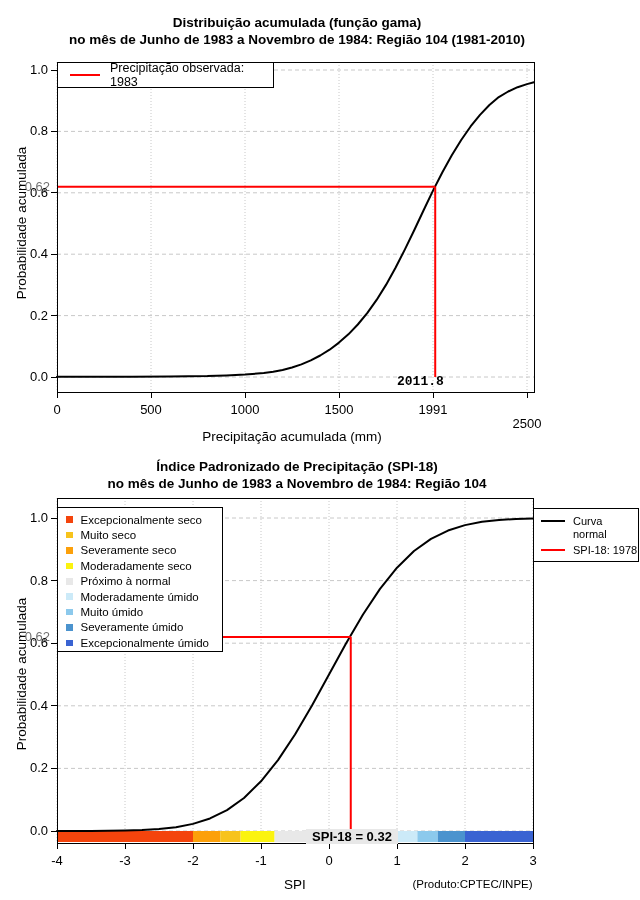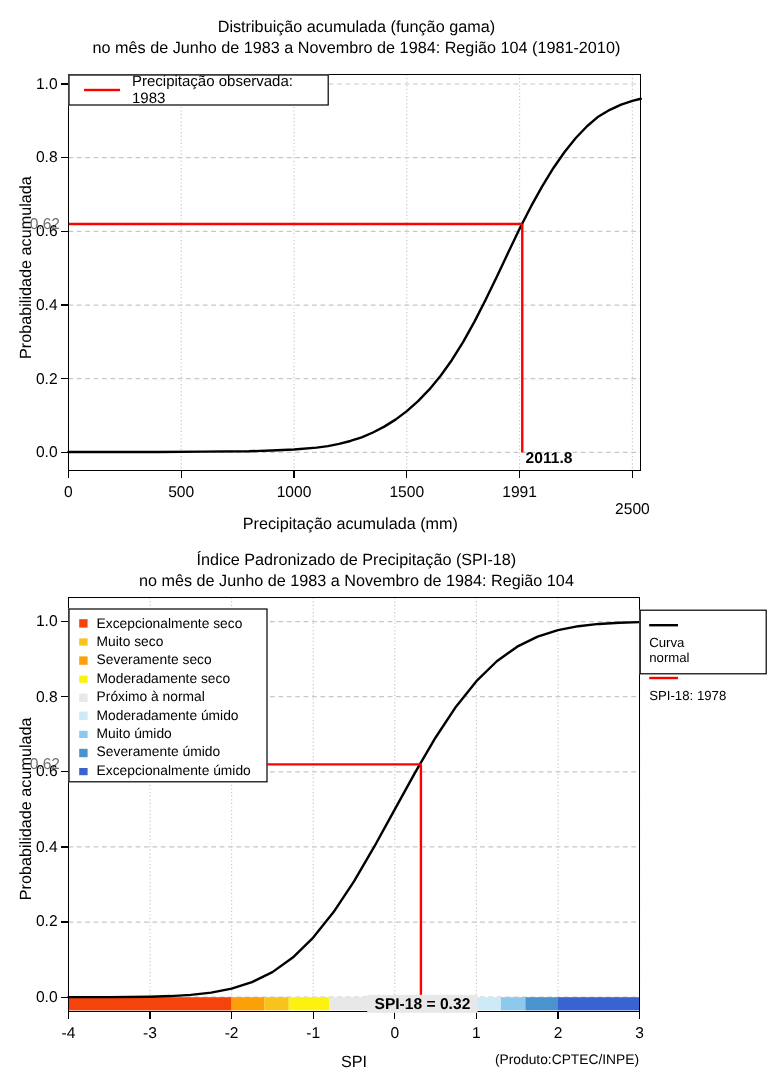--- a/index.html
+++ b/index.html
@@ -1,37 +1,37 @@
 <!DOCTYPE html>
 <html><head>
 <meta charset="utf-8">
 <style>
   html,body{margin:0;padding:0;background:#fff;}
   .figure{position:relative;width:640px;height:900px;background:#ffffff;
           font-family:"Liberation Sans","DejaVu Sans",sans-serif;color:#000;overflow:hidden;}
   #plot-svg{position:absolute;left:0;top:0;}
-  .title{position:absolute;left:0;width:594px;text-align:center;font-weight:normal;font-size:13.5px;line-height:17px;}
+  .title{position:absolute;left:0;width:594px;text-align:center;font-weight:bold;font-size:13.5px;line-height:17px;}
   .ylab{position:absolute;width:220px;height:16px;text-align:center;font-size:13.5px;
         transform:rotate(-90deg);transform-origin:center;}
   .xlab{position:absolute;text-align:center;font-size:13.5px;}
   .tick{position:absolute;font-size:13px;line-height:15px;}
   .tx{text-align:center;width:60px;}
   .ty{text-align:right;width:30px;}
   .ann{position:absolute;font-size:13px;line-height:15px;}
   .ann-gray{color:#707070;width:42px;text-align:right;}
-  .ann-bold{font-weight:bold;text-align:right;}
+  .ann-bold{font-weight:bold;text-align:left;font-family:Liberation Mono, monospace;}
   .legend-box{position:absolute;background:#ffffff;border:1px solid #000;box-sizing:border-box;}
   #legend1{left:57px;top:62px;width:217px;height:26px;display:flex;align-items:center;padding-left:12px;gap:10px;}
   #legend1 .ltext{font-size:12.5px;}
   #legend2l{left:57px;top:507px;width:166px;height:145px;padding:4px 0 0 8px;}
   .cat-row{display:flex;align-items:center;gap:8px;height:15.4px;}
   .cat-swatch{width:6.5px;height:6.5px;flex:none;}
   .cat-label{font-size:11.5px;white-space:nowrap;}
   #legend2r{left:533px;top:508px;width:106px;height:54px;padding:6px 0 0 7px;}
-  .r-row{display:flex;gap:8px;margin-bottom:3px;flex-direction:column;}
+  .r-row{display:flex;gap:8px;margin-bottom:3px;}
   .r-sample{width:24px;height:2px;margin-top:5px;flex:none;}
   .r-label{font-size:11px;line-height:13px;width:66px;}
   .line-sample{display:inline-block;width:30px;height:2px;flex:none;}
   .bar-label{position:absolute;font-weight:bold;font-size:13px;line-height:15px;text-align:center;background:#E8E8E8;}
   .footnote{position:absolute;font-size:11.5px;text-align:center;}
 </style>
 </head>
 <body>
 
 <div class="figure">

